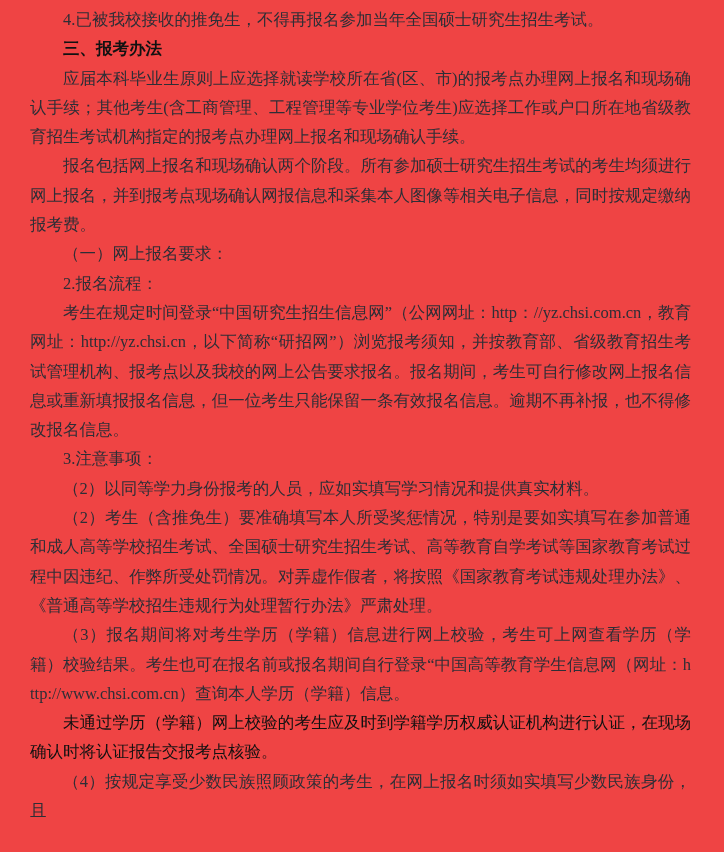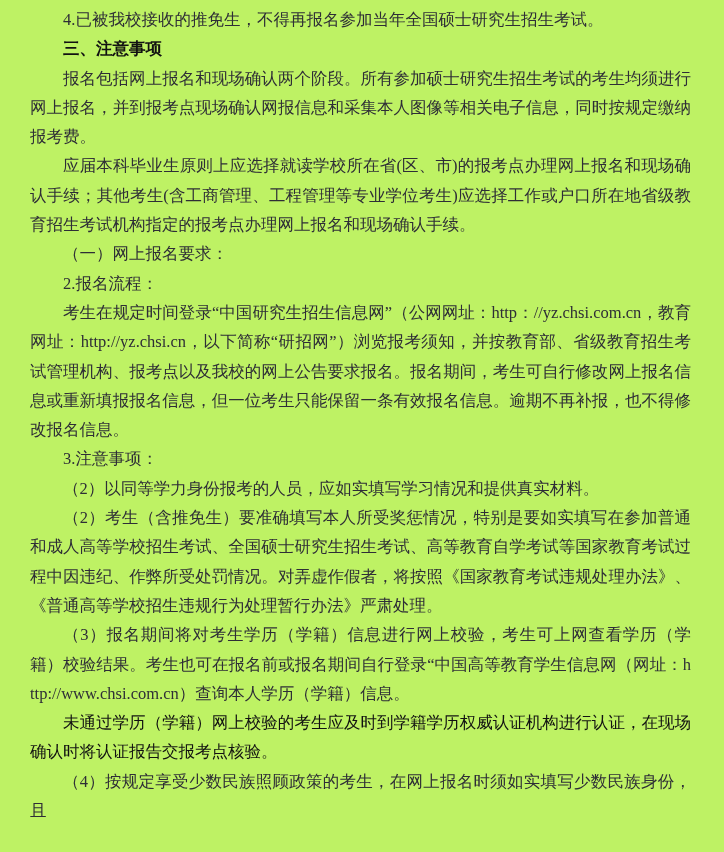--- a/index.html
+++ b/index.html
@@ -5,21 +5,21 @@
   html, body {
     margin: 0;
     padding: 0;
     background: #ffffff;
   }
   .page {
     position: relative;
     width: 724px;
     height: 852px;
     box-sizing: border-box;
-    background: #bef264;
+    background: #ef4444;
     padding: 5px 33px 0 30px;
     overflow: hidden;
     font-family: "Liberation Serif", "DejaVu Serif", serif;
   }
   .doc-body p {
     margin: 0;
     padding: 0;
     font-size: 16.5px;
     line-height: 29.3px;
     color: #2e2e36;
@@ -36,23 +36,23 @@
     font-weight: bold;
     color: #111111;
   }
 </style>
 </head>
 <body>
 
 <div class="page">
   <div class="doc-body">
       <p>4.已被我校接收的推免生，不得再报名参加当年全国硕士研究生招生考试。</p>
-      <p class="heading">三、注意事项</p>
+      <p class="heading">三、报考办法</p>
+      <p>应届本科毕业生原则上应选择就读学校所在省(区、市)的报考点办理网上报名和现场确认手续；其他考生(含工商管理、工程管理等专业学位考生)应选择工作或户口所在地省级教育招生考试机构指定的报考点办理网上报名和现场确认手续。</p>
       <p>报名包括网上报名和现场确认两个阶段。所有参加硕士研究生招生考试的考生均须进行网上报名，并到报考点现场确认网报信息和采集本人图像等相关电子信息，同时按规定缴纳报考费。</p>
-      <p>应届本科毕业生原则上应选择就读学校所在省(区、市)的报考点办理网上报名和现场确认手续；其他考生(含工商管理、工程管理等专业学位考生)应选择工作或户口所在地省级教育招生考试机构指定的报考点办理网上报名和现场确认手续。</p>
       <p>（一）网上报名要求：</p>
       <p>2.报名流程：</p>
       <p>考生在规定时间登录“中国研究生招生信息网”（公网网址：http：//yz.chsi.com.cn，教育网址：http://yz.chsi.cn，以下简称“研招网”）浏览报考须知，并按教育部、省级教育招生考试管理机构、报考点以及我校的网上公告要求报名。报名期间，考生可自行修改网上报名信息或重新填报报名信息，但一位考生只能保留一条有效报名信息。逾期不再补报，也不得修改报名信息。</p>
       <p>3.注意事项：</p>
       <p>（2）以同等学力身份报考的人员，应如实填写学习情况和提供真实材料。</p>
       <p>（2）考生（含推免生）要准确填写本人所受奖惩情况，特别是要如实填写在参加普通和成人高等学校招生考试、全国硕士研究生招生考试、高等教育自学考试等国家教育考试过程中因违纪、作弊所受处罚情况。对弄虚作假者，将按照《国家教育考试违规处理办法》、《普通高等学校招生违规行为处理暂行办法》严肃处理。</p>
       <p>（3）报名期间将对考生学历（学籍）信息进行网上校验，考生可上网查看学历（学籍）校验结果。考生也可在报名前或报名期间自行登录“中国高等教育学生信息网（网址：http://www.chsi.com.cn）查询本人学历（学籍）信息。</p>
       <p class="bold">未通过学历（学籍）网上校验的考生应及时到学籍学历权威认证机构进行认证，在现场确认时将认证报告交报考点核验。</p>
       <p>（4）按规定享受少数民族照顾政策的考生，在网上报名时须如实填写少数民族身份，且</p>
     </div>

